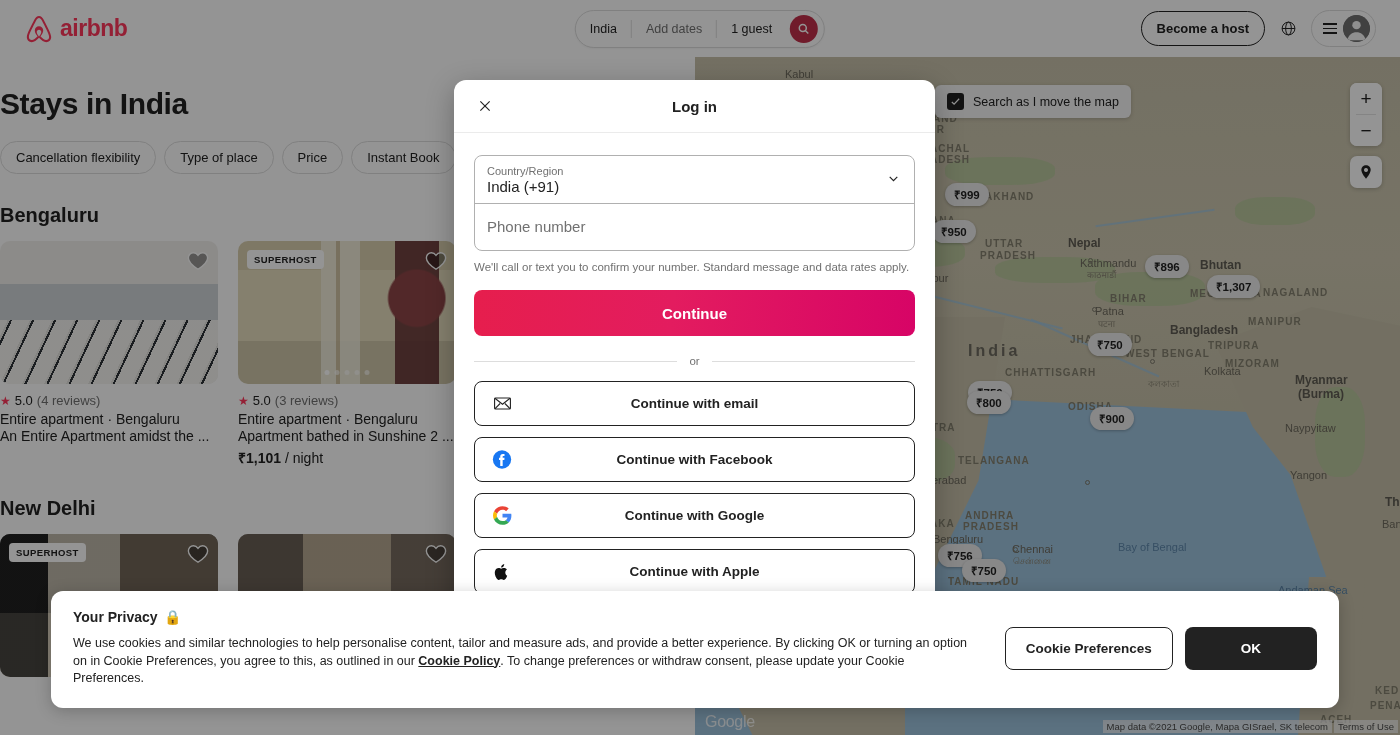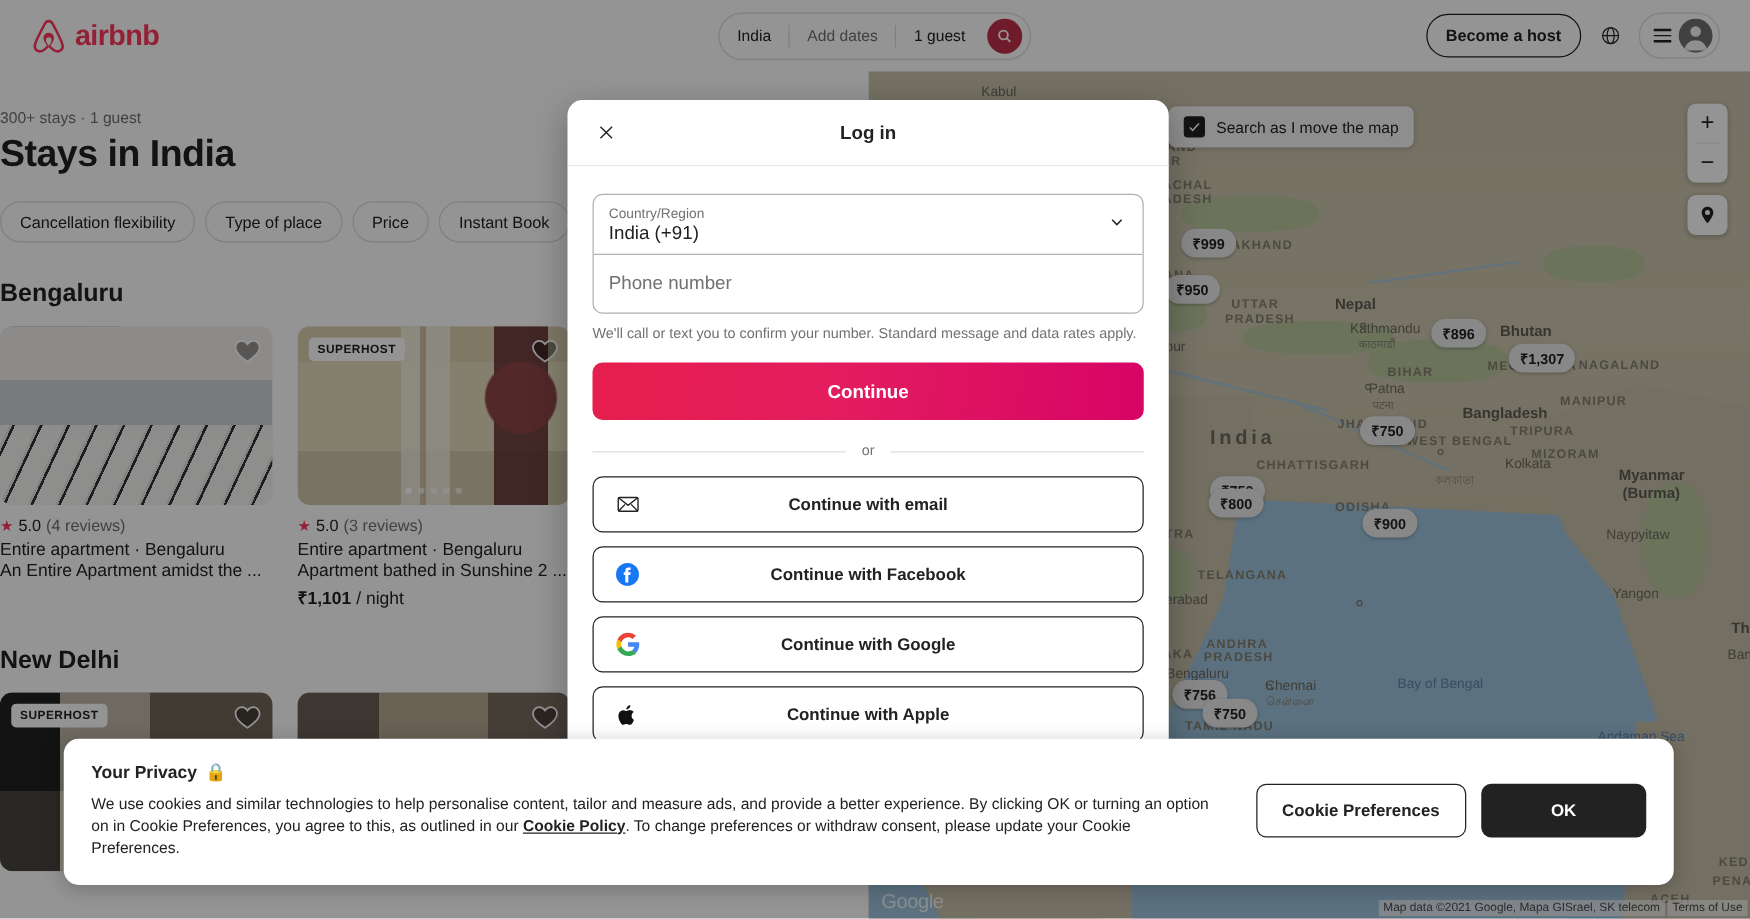--- a/index.html
+++ b/index.html
@@ -321,21 +321,20 @@
             <circle cx="16" cy="16" r="16" fill="#717171"></circle>
             <circle cx="16" cy="12" r="5" fill="#f7f7f7"></circle>
             <path d="M5 30c1.5-6.5 6-9.5 11-9.5S25.5 23.5 27 30z" fill="#f7f7f7"></path>
           </svg>
         </span>
       </div>
     </div>
   </div>
 
   <div class="left-panel">
-    <div class="result-meta">300+ stays · 1 guest</div>
     <div class="page-title">Stays in India</div>
     <div class="filters" id="filters">
         <button class="filter-pill">Cancellation flexibility</button>
         <button class="filter-pill">Type of place</button>
         <button class="filter-pill">Price</button>
         <button class="filter-pill">Instant Book</button>
         <button class="filter-pill">More filters</button>
       </div>
     <div id="sections">
         <div class="section-title">Bengaluru</div>

